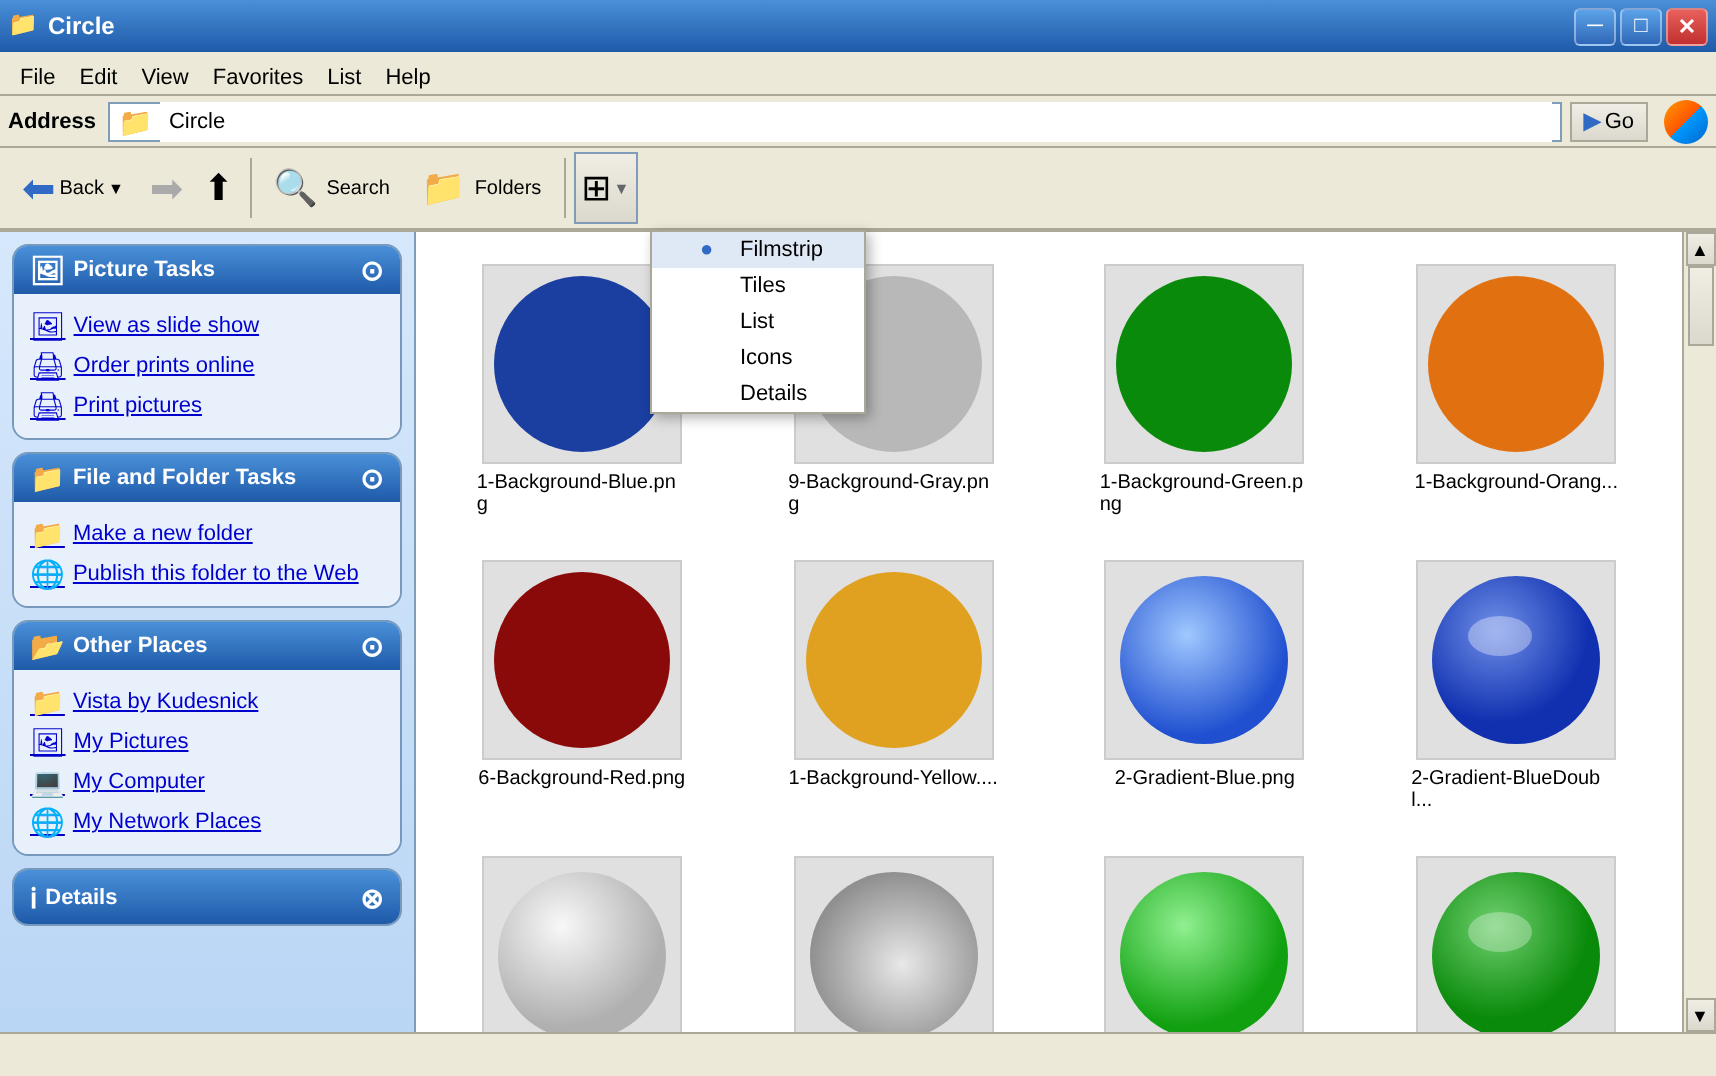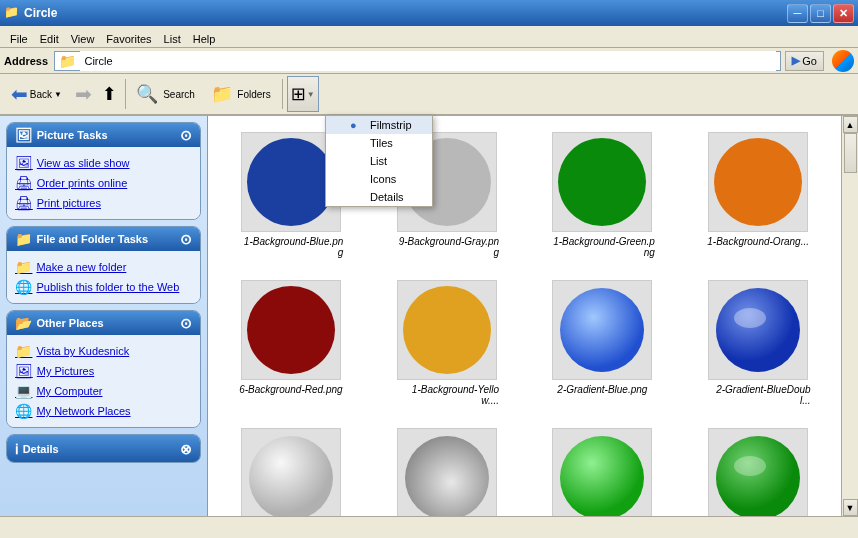--- a/index.html
+++ b/index.html
@@ -177,22 +177,22 @@
 
     .thumb-canvas {
       width: 100px; height: 100px;
       display: flex; align-items: center; justify-content: center;
       background: #e0e0e0;
       border: 1px solid #ccc;
       margin-bottom: 4px;
       overflow: hidden;
     }
     .thumb-label {
-      font-size: 10px; text-align: right; color: #000;
-      max-width: 105px; word-break: break-all; font-style: italic;
+      font-size: 10px; text-align: left; color: #000;
+      max-width: 105px; word-break: break-all;
     }
 
     
     .circle-solid { border-radius: 50%; }
 
     
     .statusbar {
       height: 22px;
       background: #ece9d8;
       border-top: 1px solid #aca899;

